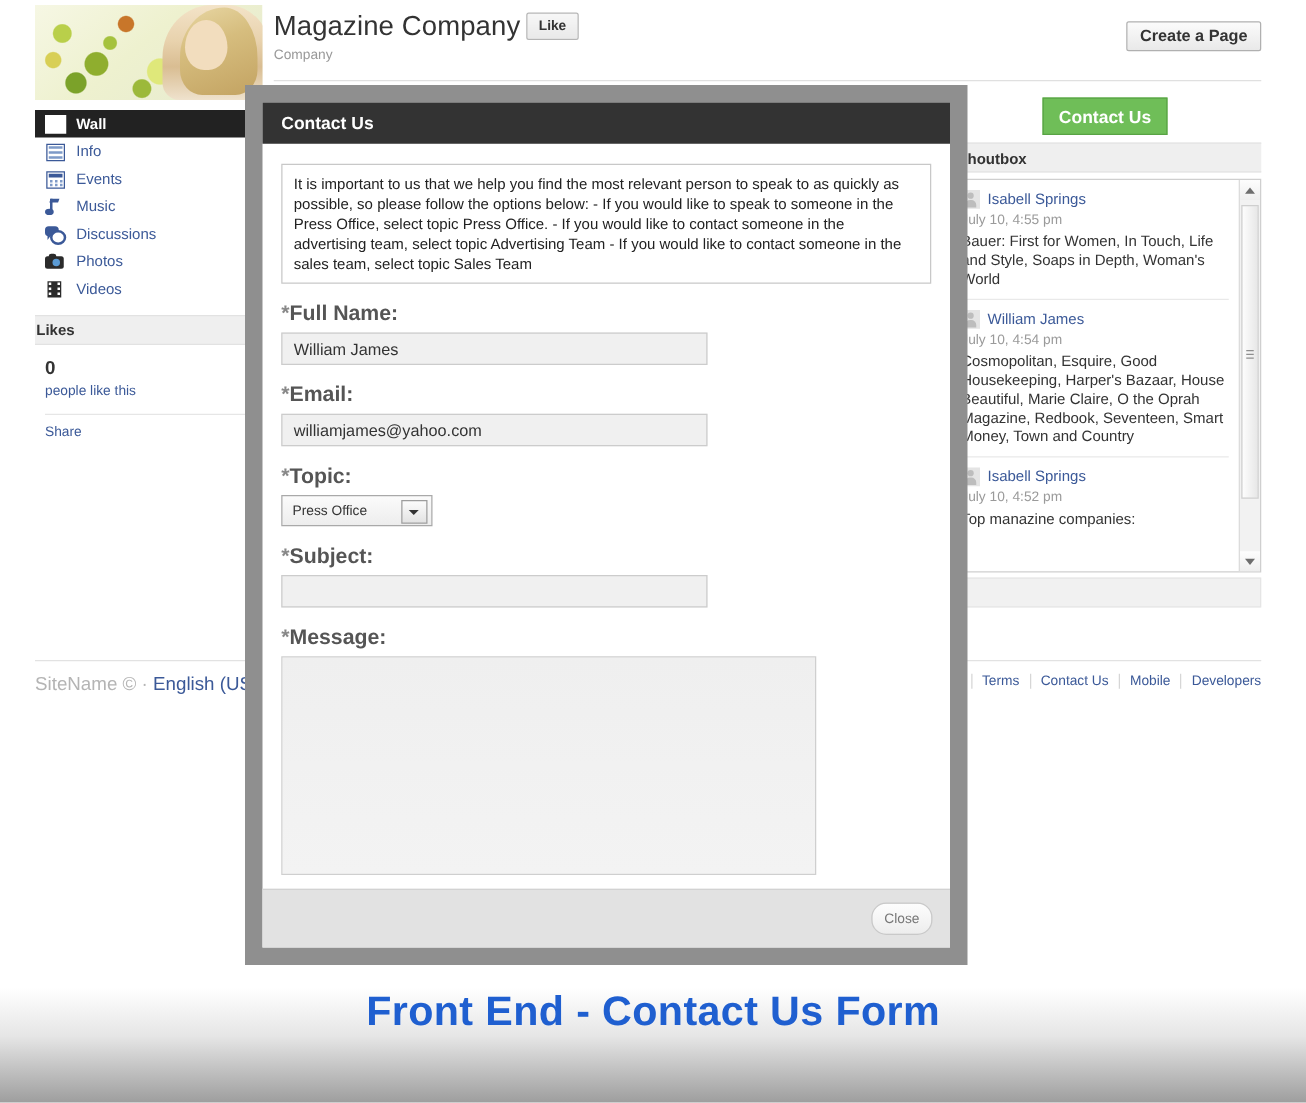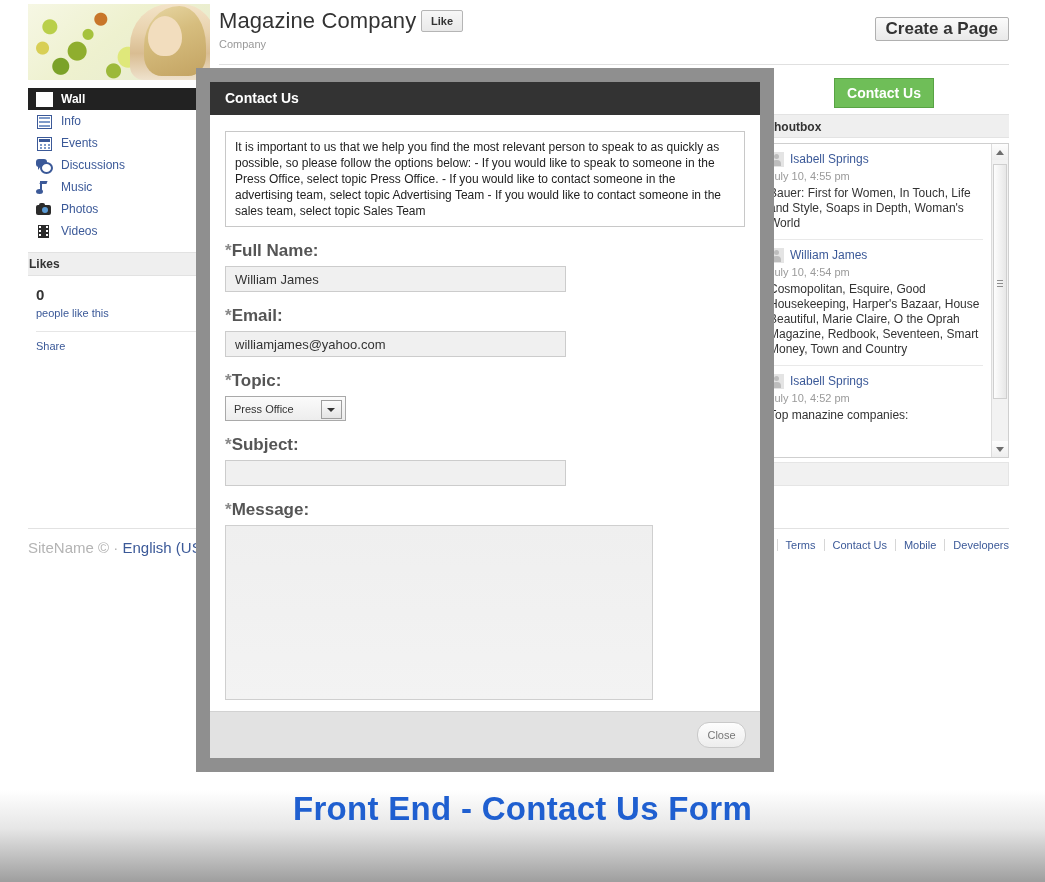--- a/index.html
+++ b/index.html
@@ -81,21 +81,21 @@
   .share-link{padding:8px 0 0 8px;color:#3b5998;font-size:11px;}
 
   
   .page-title{position:absolute;left:219px;top:8px;font-size:22px;color:#333;font-weight:normal;letter-spacing:.1px;}
   .like-btn{position:absolute;left:421px;top:10px;height:20px;padding:0 9px;line-height:20px;
      font-size:11px;font-weight:bold;color:#333;background:linear-gradient(#f7f7f7,#e9e9e9);
      border:1px solid #b5b5b5;border-radius:2px;}
   .page-sub{position:absolute;left:219px;top:38px;font-size:11px;color:#999;}
   .head-rule{position:absolute;left:219px;top:64px;width:790px;border-top:1px solid #e0e0e0;}
   .create-page{position:absolute;right:36px;top:17px;height:22px;padding:0 10px;line-height:22px;
-     font-size:17px;font-weight:bold;color:#333;background:linear-gradient(#fbfbfb,#e9e9e9);
+     font-size:13px;font-weight:bold;color:#333;background:linear-gradient(#fbfbfb,#e9e9e9);
      border:1px solid #b0b0b0;border-radius:2px;}
 
   
   .contact-cta{position:absolute;left:834px;top:78px;width:98px;height:28px;line-height:28px;text-align:center;
      color:#fff;font-weight:bold;font-size:14px;background:#6fbe58;border:1px solid #58a344;}
   .shout-head{position:absolute;left:758px;top:114px;width:251px;height:24px;line-height:24px;padding-left:8px;
      box-sizing:border-box;background:#efefef;border-top:1px solid #e3e3e3;border-bottom:1px solid #e3e3e3;
      font-weight:bold;font-size:12px;color:#333;}
   .shout-box{position:absolute;left:758px;top:143px;width:251px;height:315px;
      border:1px solid #cfcfcf;background:#fff;box-sizing:border-box;overflow:hidden;}
@@ -197,32 +197,32 @@
         </span>
       <span class="nav-label">Info</span>
     </div>
     <div class="nav-item">
       <span class="nav-ico ico-events">
           <i></i>
         </span>
       <span class="nav-label">Events</span>
     </div>
     <div class="nav-item">
+      <span class="nav-ico ico-music">
+          <i></i>
+          <u></u>
+        </span>
+      <span class="nav-label">Music</span>
+    </div>
+    <div class="nav-item">
       <span class="nav-ico ico-disc">
           <i></i>
           <u></u>
         </span>
       <span class="nav-label">Discussions</span>
-    </div>
-    <div class="nav-item">
-      <span class="nav-ico ico-music">
-          <i></i>
-          <u></u>
-        </span>
-      <span class="nav-label">Music</span>
     </div>
     <div class="nav-item">
       <span class="nav-ico ico-photo">
           <i></i>
           <u></u>
         </span>
       <span class="nav-label">Photos</span>
     </div>
     <div class="nav-item">
       <span class="nav-ico ico-video">

